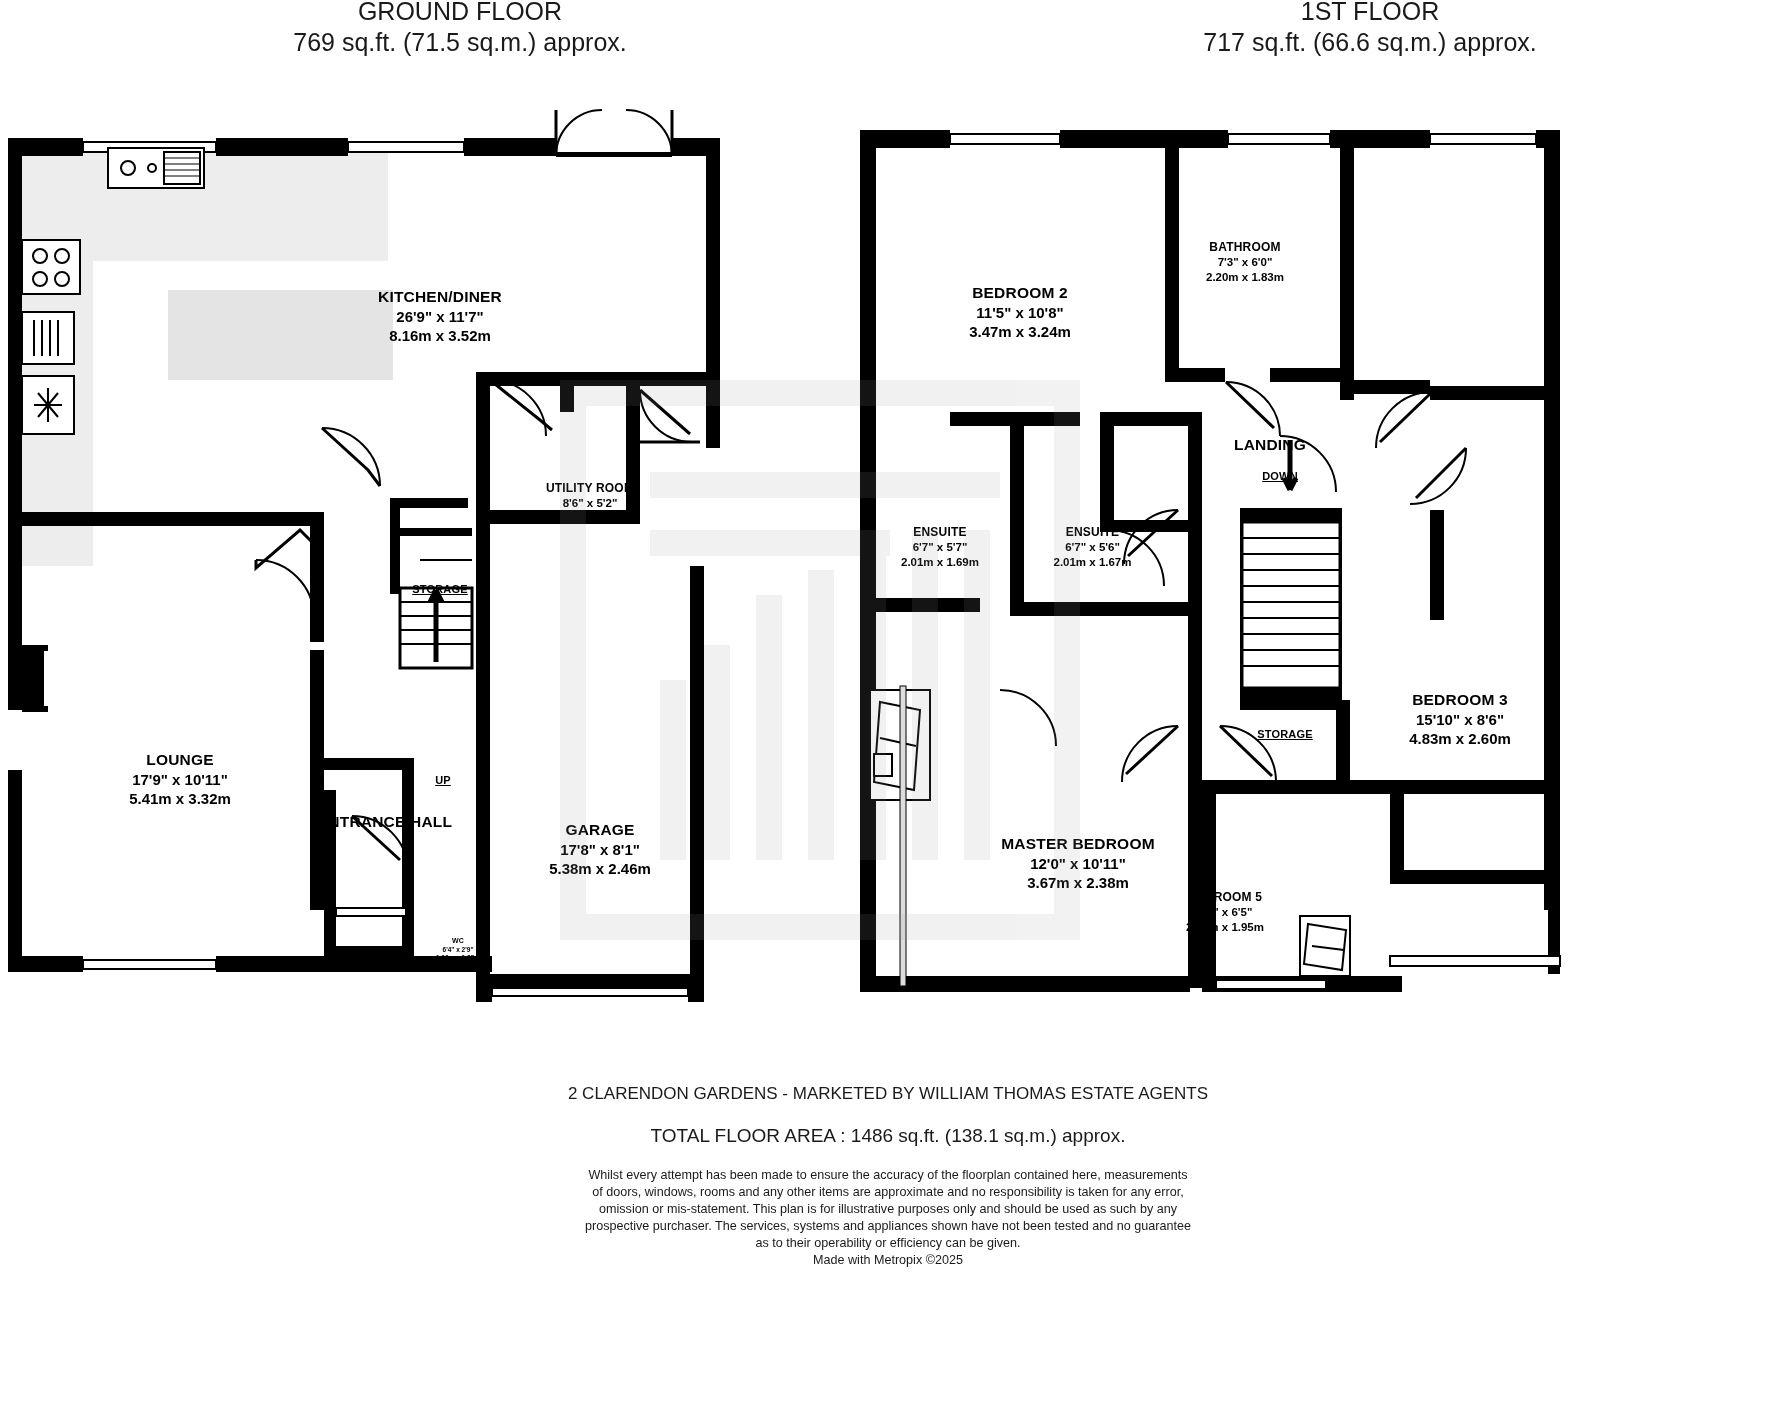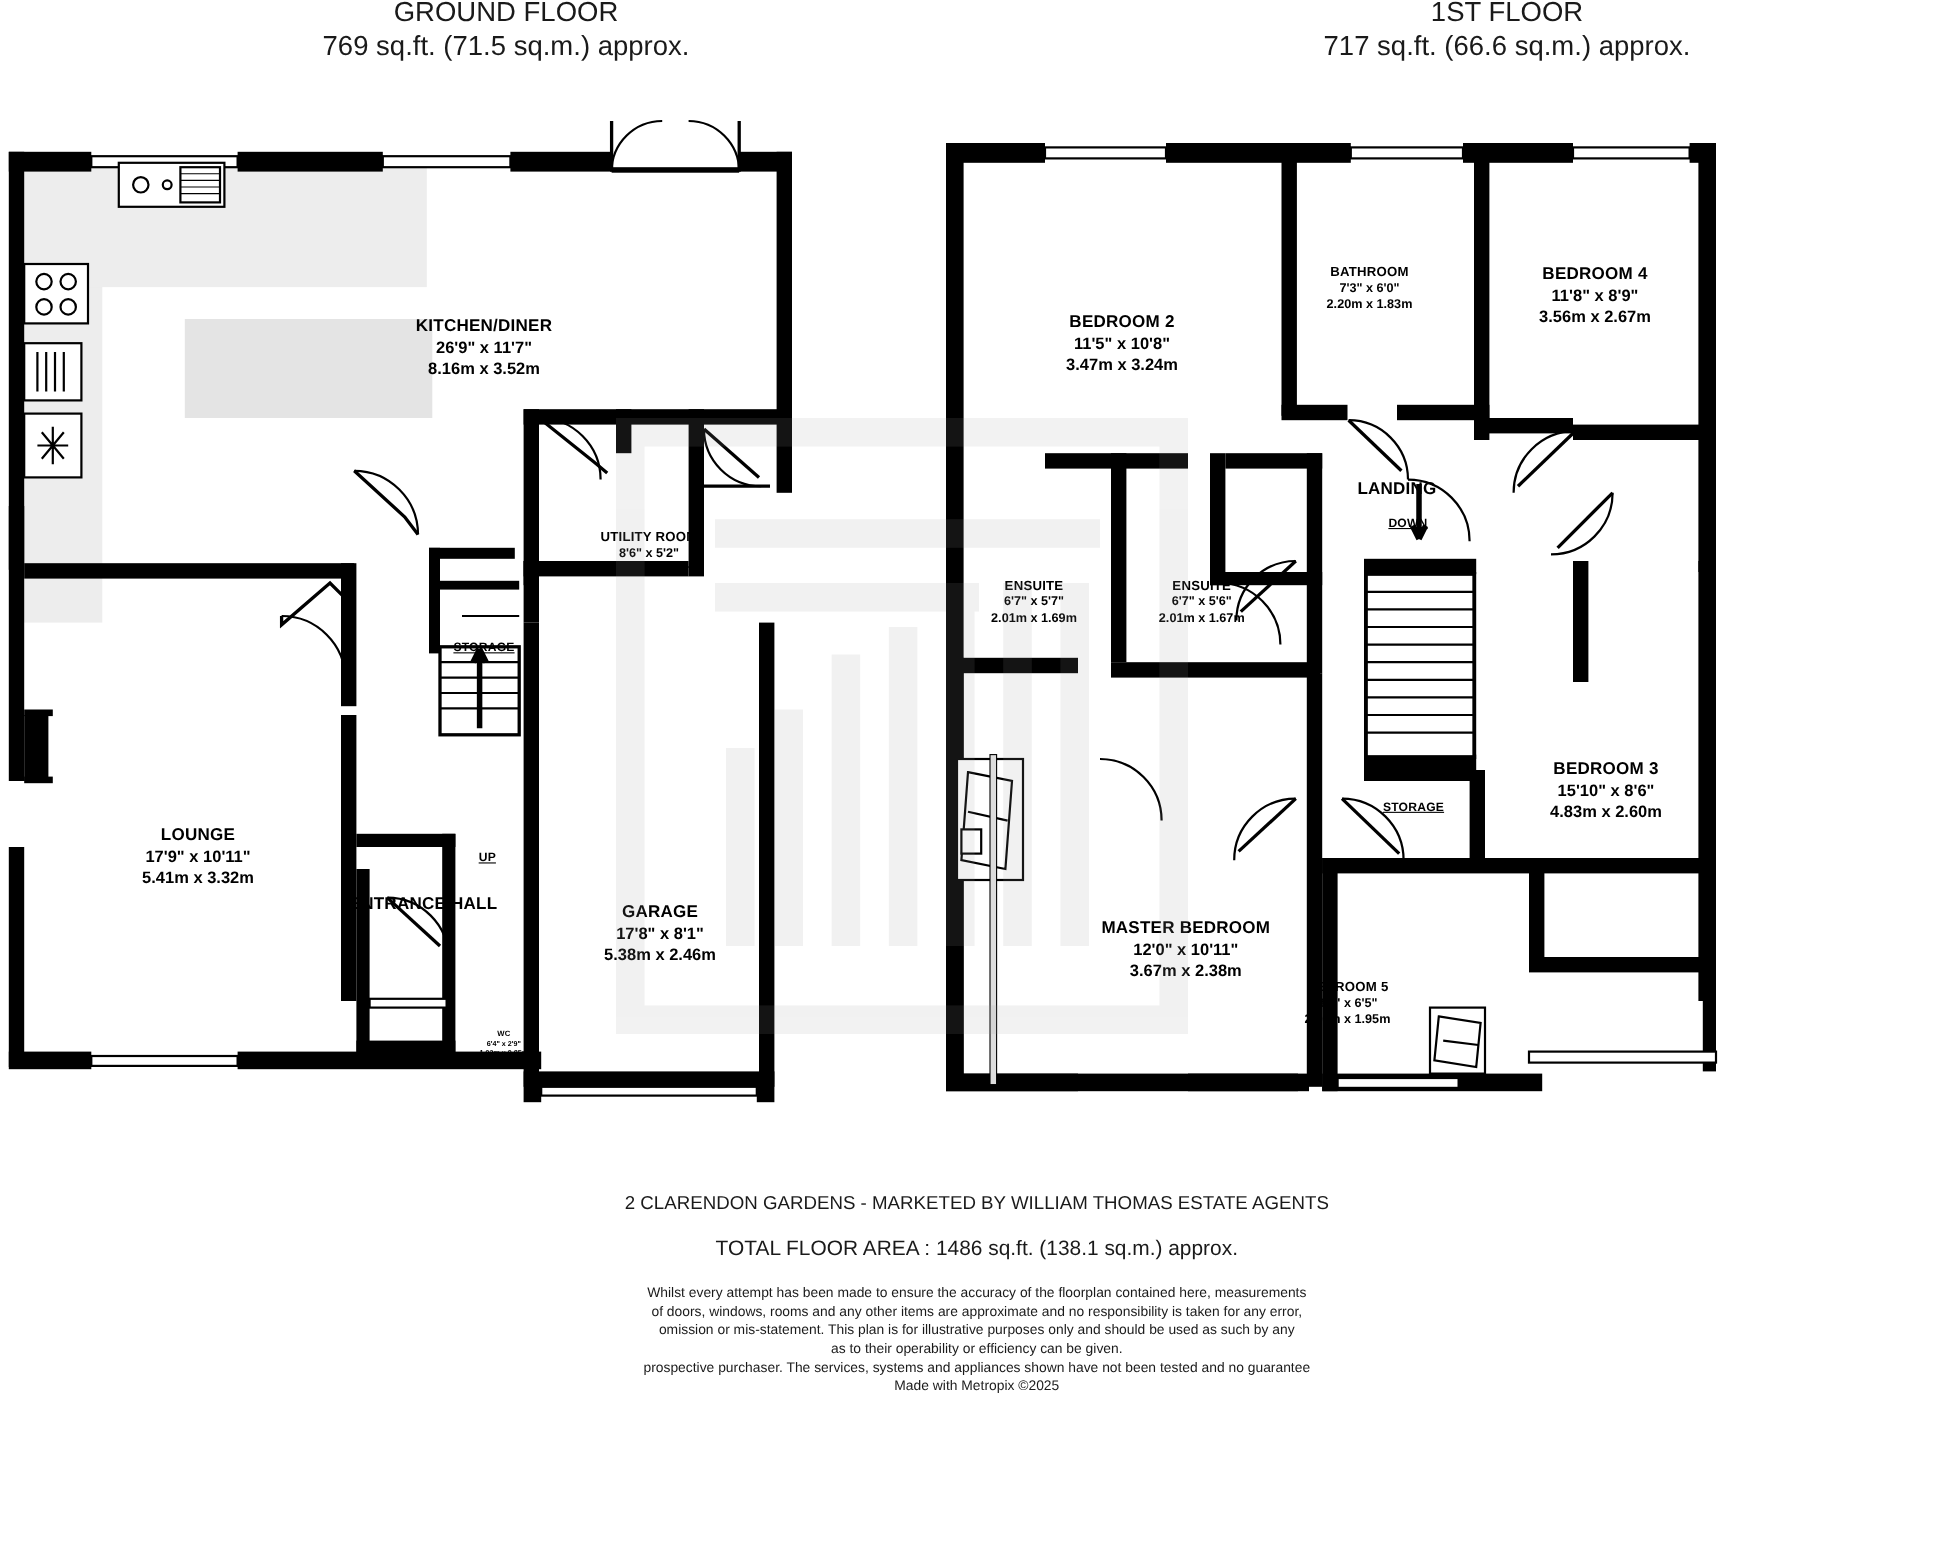--- a/index.html
+++ b/index.html
@@ -285,25 +285,20 @@
 
   <div class="lbl" style="left:900px;top:283px;width:240px;">
     <div class="nm">BEDROOM 2</div>
     <div class="d1">11'5"  x 10'8"</div>
     <div class="d2">3.47m  x 3.24m</div>
   </div>
   <div class="lbl small" style="left:1160px;top:240px;width:170px;">
     <div class="nm">BATHROOM</div>
     <div class="d1">7'3"  x 6'0"</div>
     <div class="d2">2.20m  x 1.83m</div>
-  </div>
-  <div class="lbl" style="left:1330px;top:240px;width:240px;">
-    <div class="nm">BEDROOM 4</div>
-    <div class="d1">11'8"  x 8'9"</div>
-    <div class="d2">3.56m  x 2.67m</div>
   </div>
   <div class="lbl small" style="left:850px;top:525px;width:180px;">
     <div class="nm">ENSUITE</div>
     <div class="d1">6'7"  x 5'7"</div>
     <div class="d2">2.01m  x 1.69m</div>
   </div>
   <div class="lbl small" style="left:1005px;top:525px;width:175px;">
     <div class="nm">ENSUITE</div>
     <div class="d1">6'7"  x 5'6"</div>
     <div class="d2">2.01m  x 1.67m</div>
@@ -349,18 +344,18 @@
       <path d="M100,300 L126,300 L126,480 L100,480 Z"></path>
     </g>
   </svg>
 
   <div class="footer f-addr" style="top:1084px;">2 CLARENDON GARDENS - MARKETED BY WILLIAM THOMAS ESTATE AGENTS</div>
   <div class="footer f-total" style="top:1125px;">TOTAL FLOOR AREA : 1486 sq.ft. (138.1 sq.m.) approx.</div>
   <div class="footer f-disc" style="top:1167px;">
     <div>Whilst every attempt has been made to ensure the accuracy of the floorplan contained here, measurements</div>
     <div>of doors, windows, rooms and any other items are approximate and no responsibility is taken for any error,</div>
     <div>omission or mis-statement. This plan is for illustrative purposes only and should be used as such by any</div>
+    <div>prospective purchaser. The services, systems and appliances shown have not been tested and no guarantee</div>
     <div>as to their operability or efficiency can be given.</div>
-    <div>prospective purchaser. The services, systems and appliances shown have not been tested and no guarantee</div>
     <div>Made with Metropix ©2025</div>
   </div>
 
 </div>
 
 </body></html>

